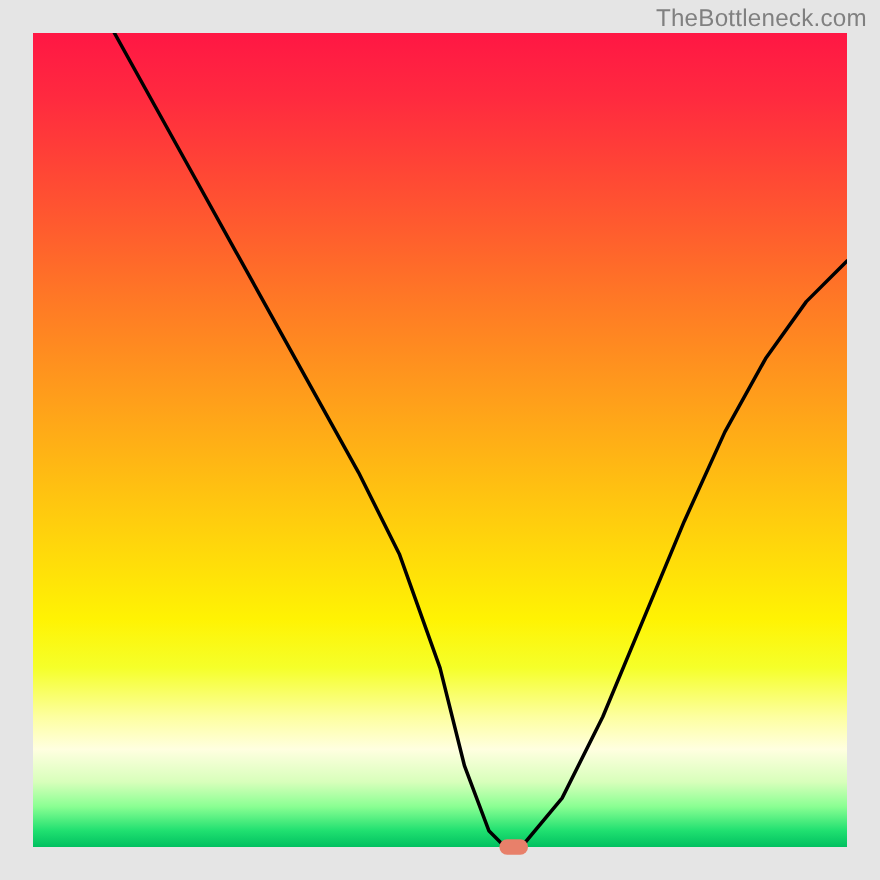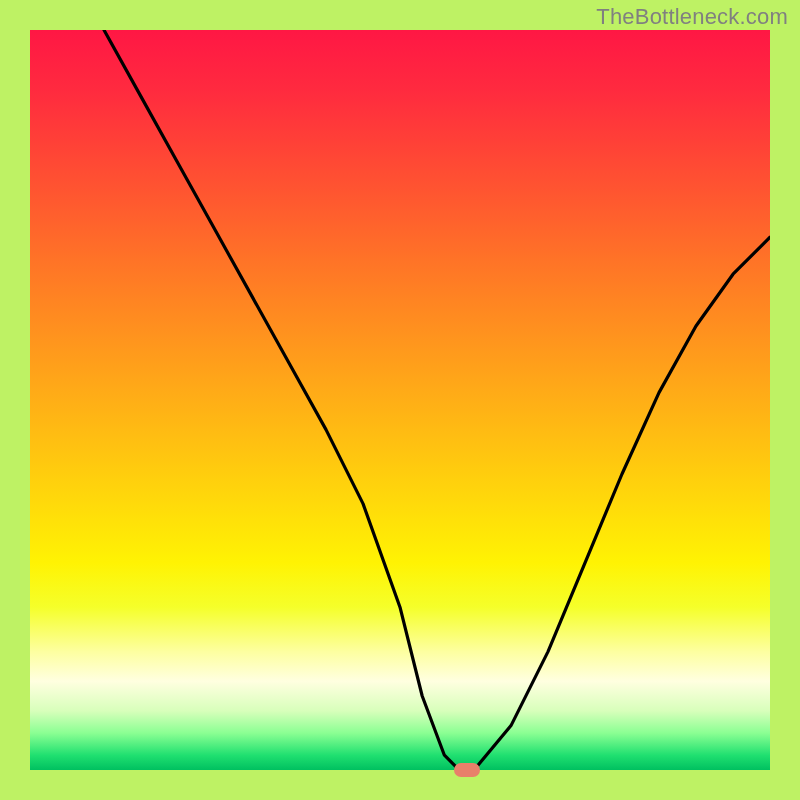--- a/index.html
+++ b/index.html
@@ -8,21 +8,21 @@
     width: 800px;
     height: 800px;
     background: #000;
     overflow: hidden;
     font-family: Arial, Helvetica, sans-serif;
   }
   .frame {
     position: relative;
     width: 800px;
     height: 800px;
-    background: #bef264;
+    background: #e5e5e5;
     text-align: center;
   }
   .plot-area {
     position: absolute;
     left: 30px;
     top: 30px;
     width: 740px;
     height: 740px;
     background: linear-gradient(
       to bottom,

